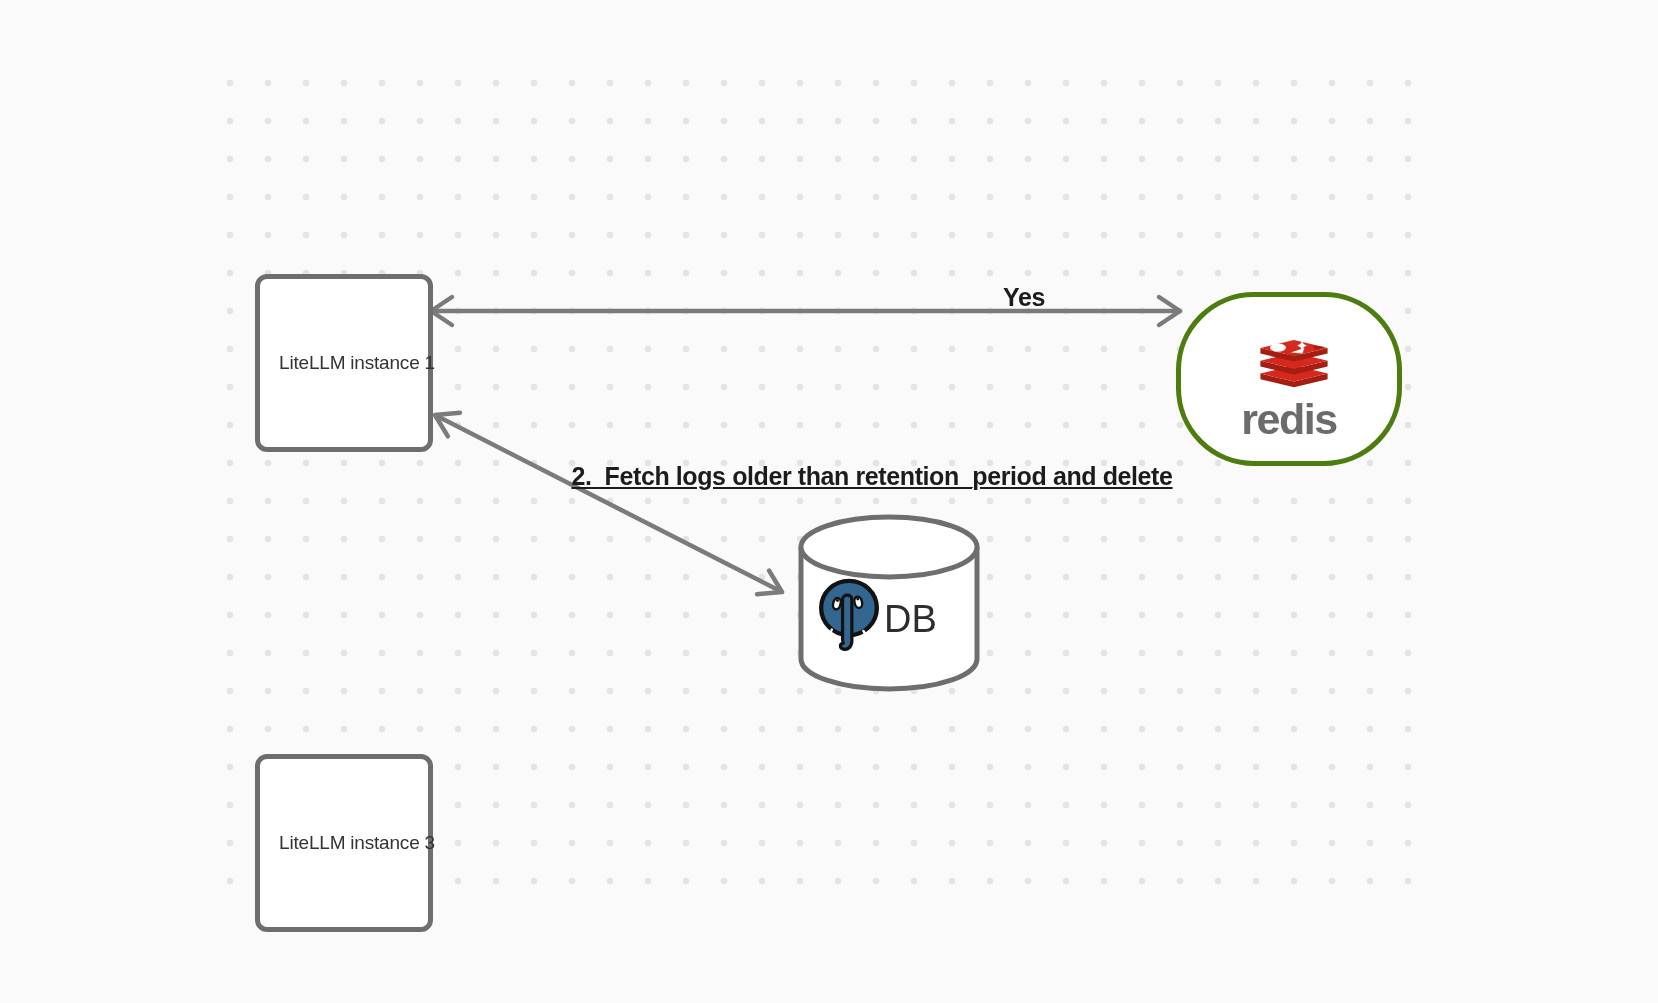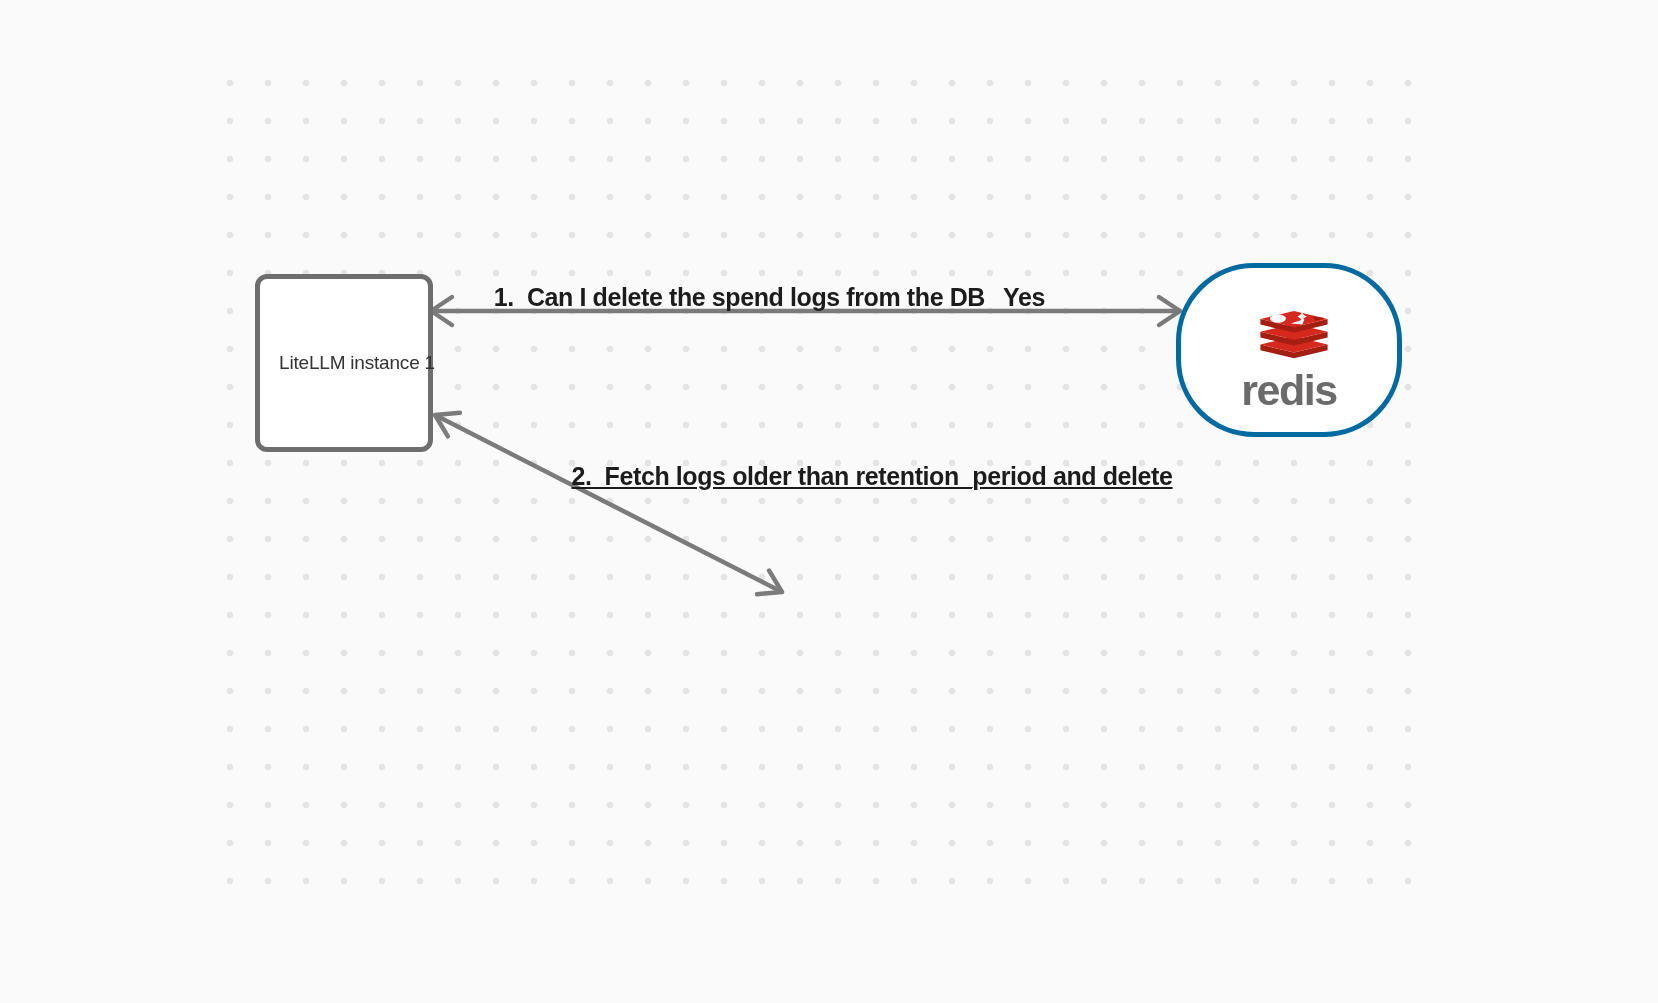--- a/index.html
+++ b/index.html
@@ -15,22 +15,22 @@
   }
   svg.edges{position:absolute;left:0;top:0;}
   .edge-line{stroke:#7b7b7b;stroke-width:4.5;fill:none;stroke-linecap:round;stroke-linejoin:round;}
   .inst{
     position:absolute;left:255px;width:178px;height:178px;box-sizing:border-box;
     background:#fff;border:5px solid #6e6e6e;border-radius:12px;
     display:flex;align-items:center;justify-content:center;padding-left:26px;
   }
   .inst span{font-size:19px;color:#333;letter-spacing:-0.2px;white-space:nowrap;}
   .redis-node{
-    position:absolute;left:1176px;top:263px;width:226px;height:174px;box-sizing:border-box;
-    background:#fff;border:5px solid #0369a1;border-radius:78px;
+    position:absolute;left:1176px;top:292px;width:226px;height:174px;box-sizing:border-box;
+    background:#fff;border:5px solid #4d7c0f;border-radius:78px;
   }
   .redis-logo{position:absolute;left:73px;top:35px;}
   .redis-word{
     position:absolute;left:0;right:0;top:100px;text-align:center;
     font-size:43px;font-weight:700;color:#6b6b6b;letter-spacing:-1.5px;line-height:44px;
   }
   .db-node{position:absolute;left:798px;top:514px;width:182px;height:180px;}
   .db-cyl{position:absolute;left:0;top:0;}
   .pg-logo{position:absolute;left:15px;top:64px;}
   .db-word{
@@ -61,20 +61,23 @@
     <g>
       <line class="edge-line" x1="437" y1="416" x2="780" y2="591"></line>
       <polyline class="edge-line" points="459.9,412.8 435,415 447.9,436.4"></polyline>
       <polyline class="edge-line" points="769.1,570.6 782,592 757.1,594.2"></polyline>
     </g>
   </svg>
 
   <div class="inst" style="top:274px">
     <span>LiteLLM instance 1</span>
   </div>
+  <div class="inst" style="top:754px">
+    <span>LiteLLM instance 3</span>
+  </div>
 
   <div class="redis-node">
     <svg class="redis-logo" width="80" height="64" viewBox="0 0 100 64">
 
       <path d="M8 44 L8 51 L50 61 L92 51 L92 44 L50 54 Z" fill="#a41e11"></path>
       <path d="M8 44 L50 34 L92 44 L50 54 Z" fill="#d5281e"></path>
 
       <path d="M8 28 L8 35 L50 45 L92 35 L92 28 L50 38 Z" fill="#a41e11"></path>
       <path d="M8 28 L50 18 L92 28 L50 38 Z" fill="#d5281e"></path>
 
@@ -82,18 +85,38 @@
       <path d="M8 12 L50 2 L92 12 L50 22 Z" fill="#d5281e"></path>
 
       <ellipse cx="30" cy="11.5" rx="10" ry="5.2" fill="#ffffff"></ellipse>
       <path d="M60 3.5 L62.2 7 L66 9 L62.2 11 L60 14.5 L57.8 11 L54 9 L57.8 7 Z" fill="#ffffff"></path>
       <path d="M46 17.5 L63 12 L60.5 19 Z" fill="#ffffff"></path>
       <path d="M73 8.5 L88 10.8 L77 14.5 Z" fill="#a41e11"></path>
     </svg>
     <div class="redis-word">redis</div>
   </div>
 
+  <div class="db-node">
+    <svg class="db-cyl" width="182" height="180" viewBox="0 0 182 180">
+      <path d="M3 33 L3 145 A88 30 0 0 0 179 145 L179 33" fill="#ffffff" stroke="#6e6e6e" stroke-width="5"></path>
+      <ellipse cx="91" cy="33" rx="88" ry="30" fill="#ffffff" stroke="#6e6e6e" stroke-width="5"></ellipse>
+    </svg>
+    <svg class="pg-logo" width="72" height="80" viewBox="0 0 100 112">
+      <ellipse cx="50" cy="42" rx="39" ry="38" fill="#336791" stroke="#121212" stroke-width="6"></ellipse>
+      <path d="M41 30 C41 22 54 22 54 30 L54 88 C54 96 49 101 42 99.5 C36.5 98.2 37 92 41.5 91.5 C42.8 91.3 41 89 41 86 Z" fill="#336791" stroke="#121212" stroke-width="4.5" stroke-linejoin="round"></path>
+      <g transform="rotate(14 33 36)">
+        <ellipse cx="33" cy="36" rx="5.2" ry="8" fill="#ffffff" stroke="#121212" stroke-width="3.4"></ellipse>
+      </g>
+      <circle cx="33.8" cy="31.5" r="2" fill="#121212"></circle>
+      <g transform="rotate(-14 63 34)">
+        <ellipse cx="63" cy="34" rx="5.2" ry="8" fill="#ffffff" stroke="#121212" stroke-width="3.4"></ellipse>
+      </g>
+      <circle cx="62.2" cy="29.5" r="2" fill="#121212"></circle>
+      <path d="M26 72 C23 77 25 82 31 82" stroke="#ffffff" stroke-width="3.2" fill="none" stroke-linecap="round"></path>
+      <path d="M70 74 C74 78 72 83 66 83" stroke="#ffffff" stroke-width="3.2" fill="none" stroke-linecap="round"></path>
+    </svg>
+    <div class="db-word">DB</div>
+  </div>
 
-  <div class="elabel" id="edge-label-1">1.  Can I delete the spend logs from the DB</div>
   <div class="elabel" id="edge-label-1-yes">Yes</div>
   <div class="elabel" id="edge-label-2">2.  Fetch logs older than retention_period and delete</div>
 
 </div>
 
 </body></html>

